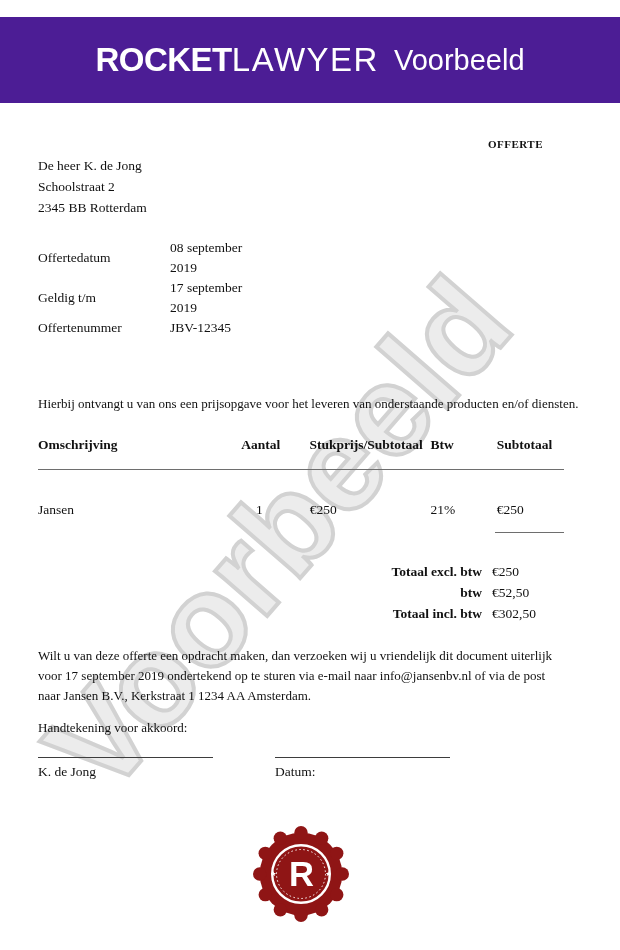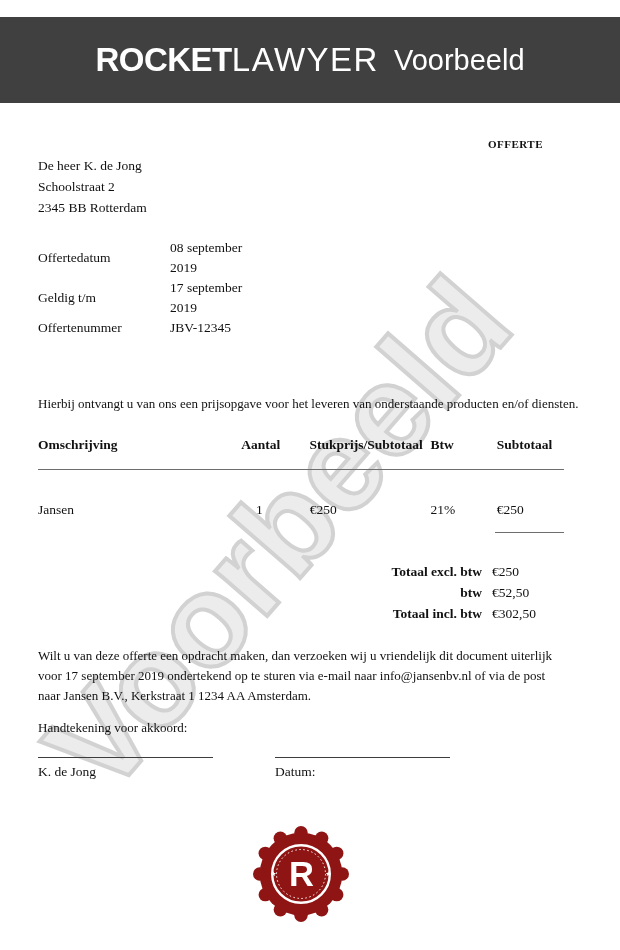--- a/index.html
+++ b/index.html
@@ -9,21 +9,21 @@
     font-family: "Liberation Serif", serif;
     color: #111111;
     overflow: hidden;
   }
   .page { width: 620px; height: 950px; position: relative; }
 
   
   .banner {
     margin-top: 17px;
     height: 86px;
-    background: #404040;
+    background: #4c1d95;
     display: flex;
     align-items: center;
     justify-content: center;
     font-family: "Liberation Sans", sans-serif;
     color: #ffffff;
   }
   .brand-bold   { font-size: 33px; font-weight: 800; letter-spacing: -0.5px; }
   .brand-light  { font-size: 33px; font-weight: 300; letter-spacing: 1.5px; }
   .brand-suffix { font-size: 29px; font-weight: 400; margin-left: 15px; }
 

